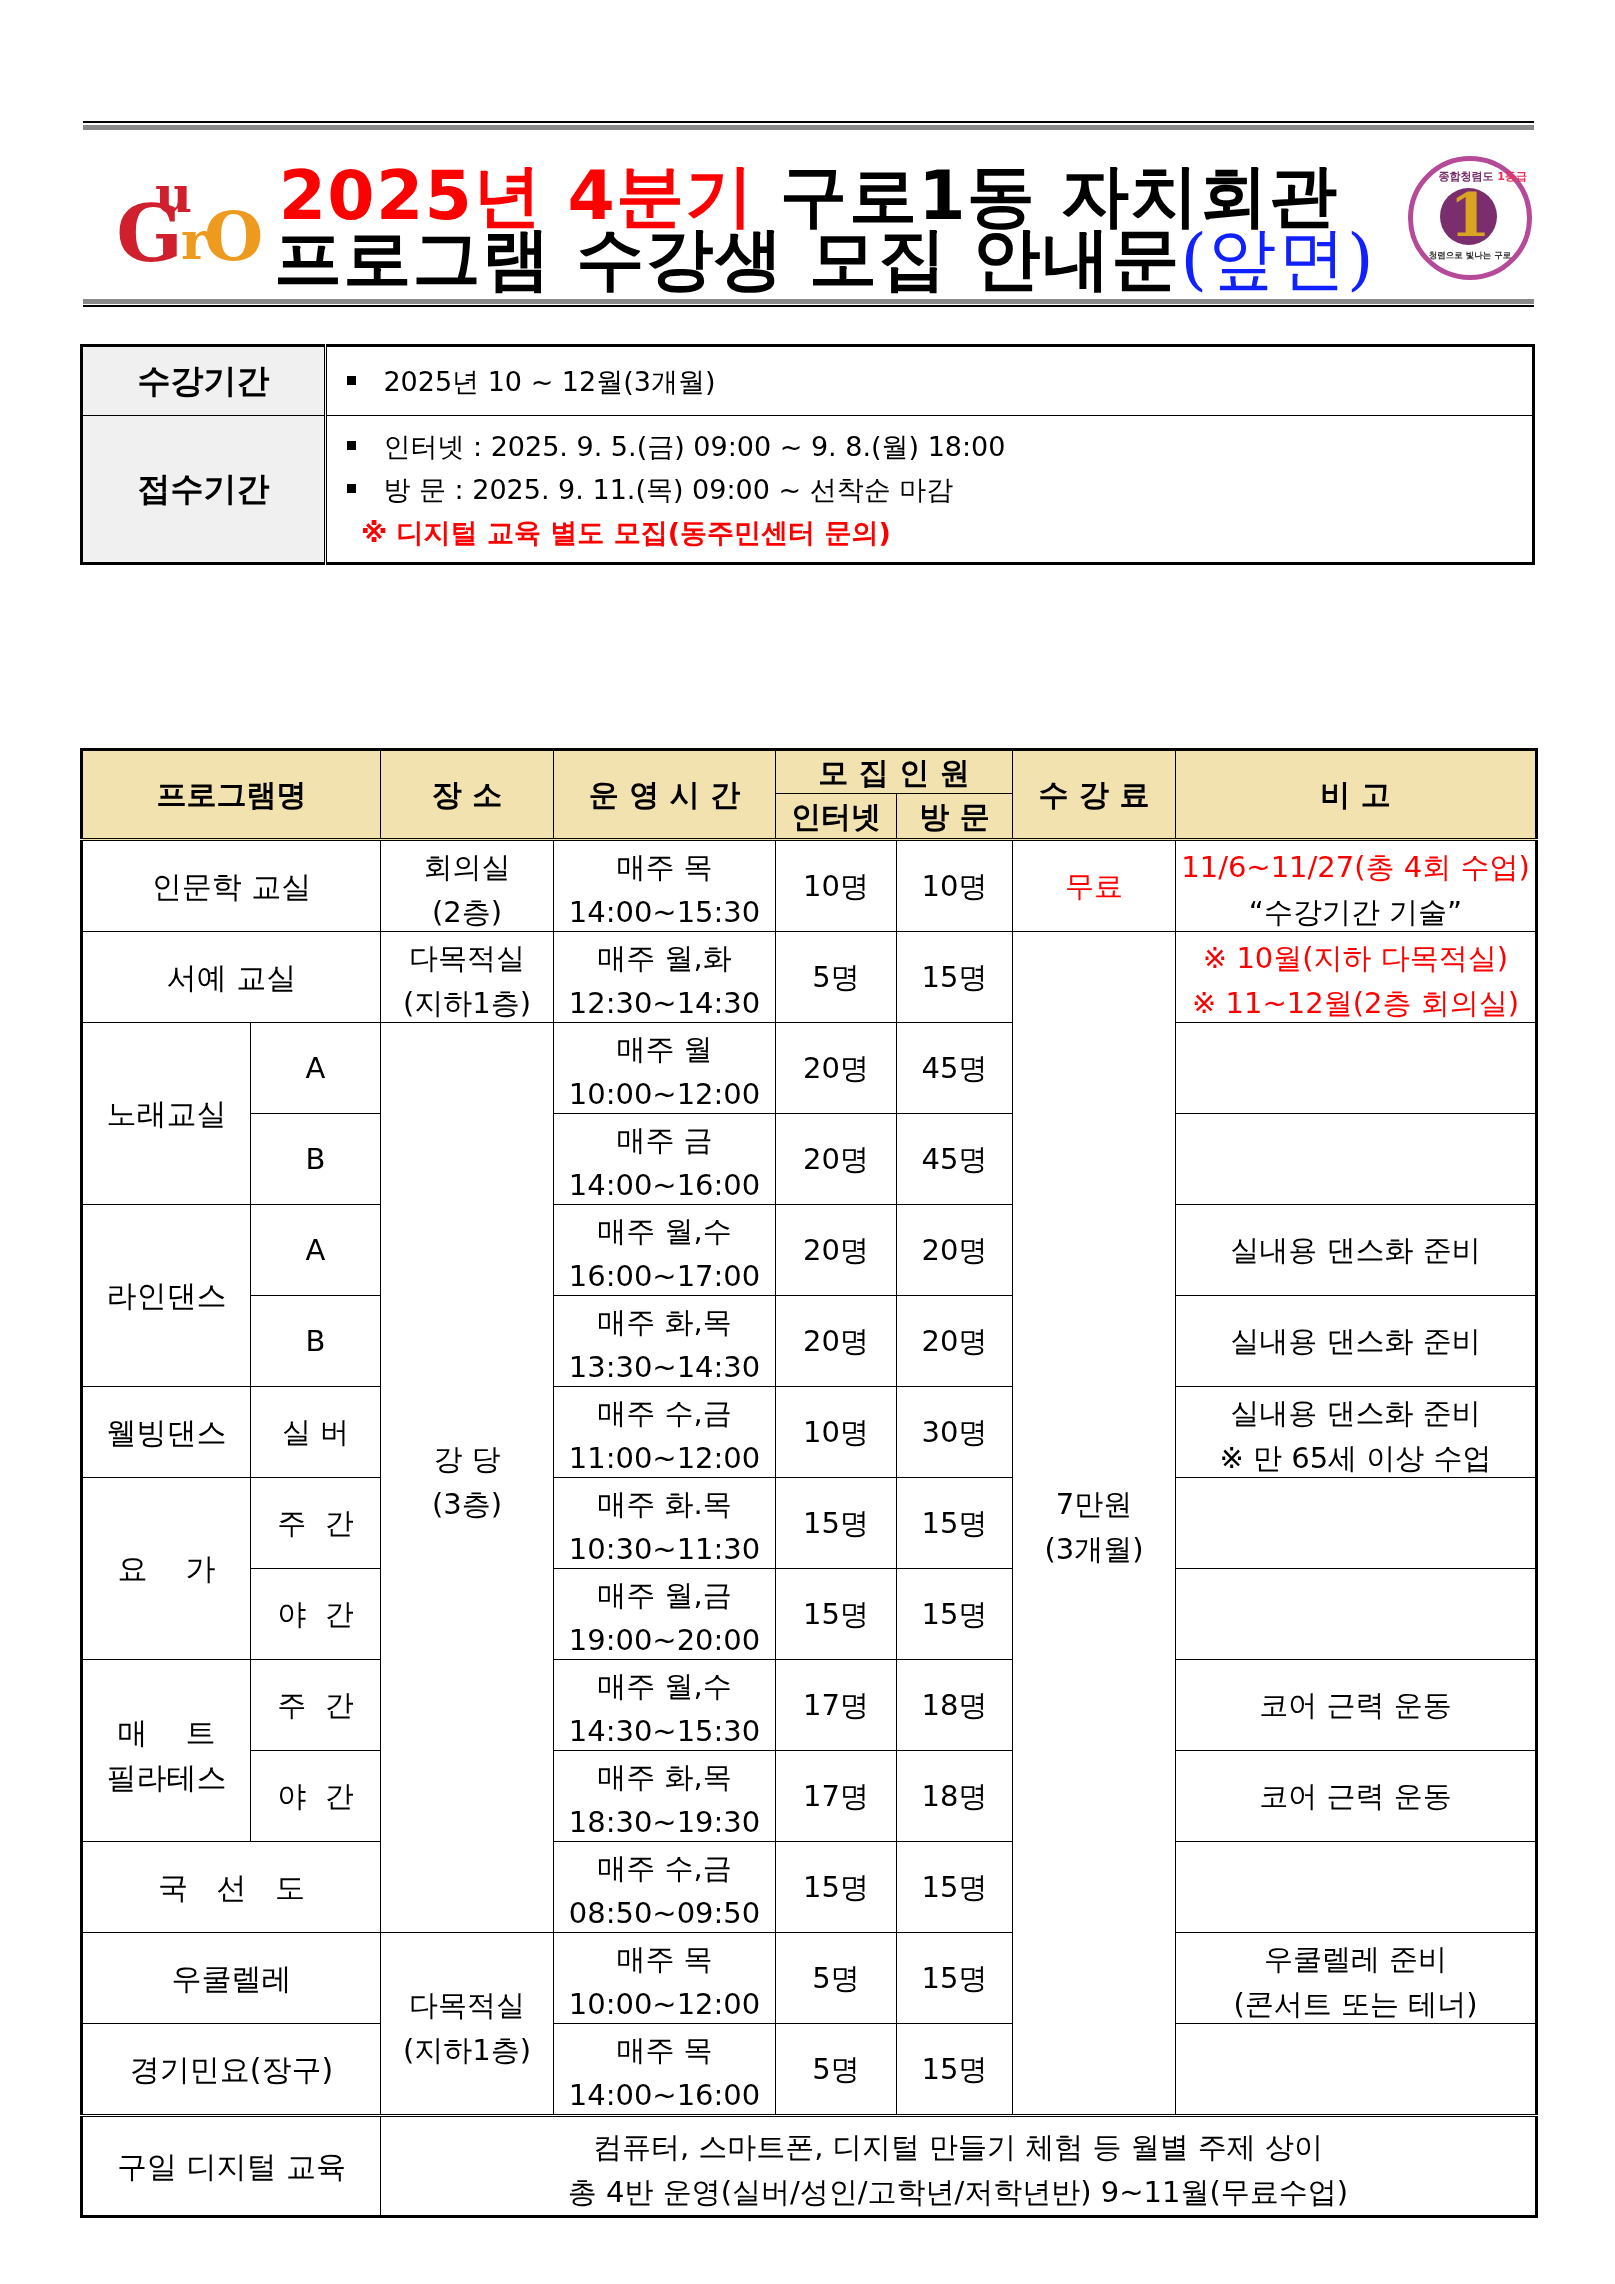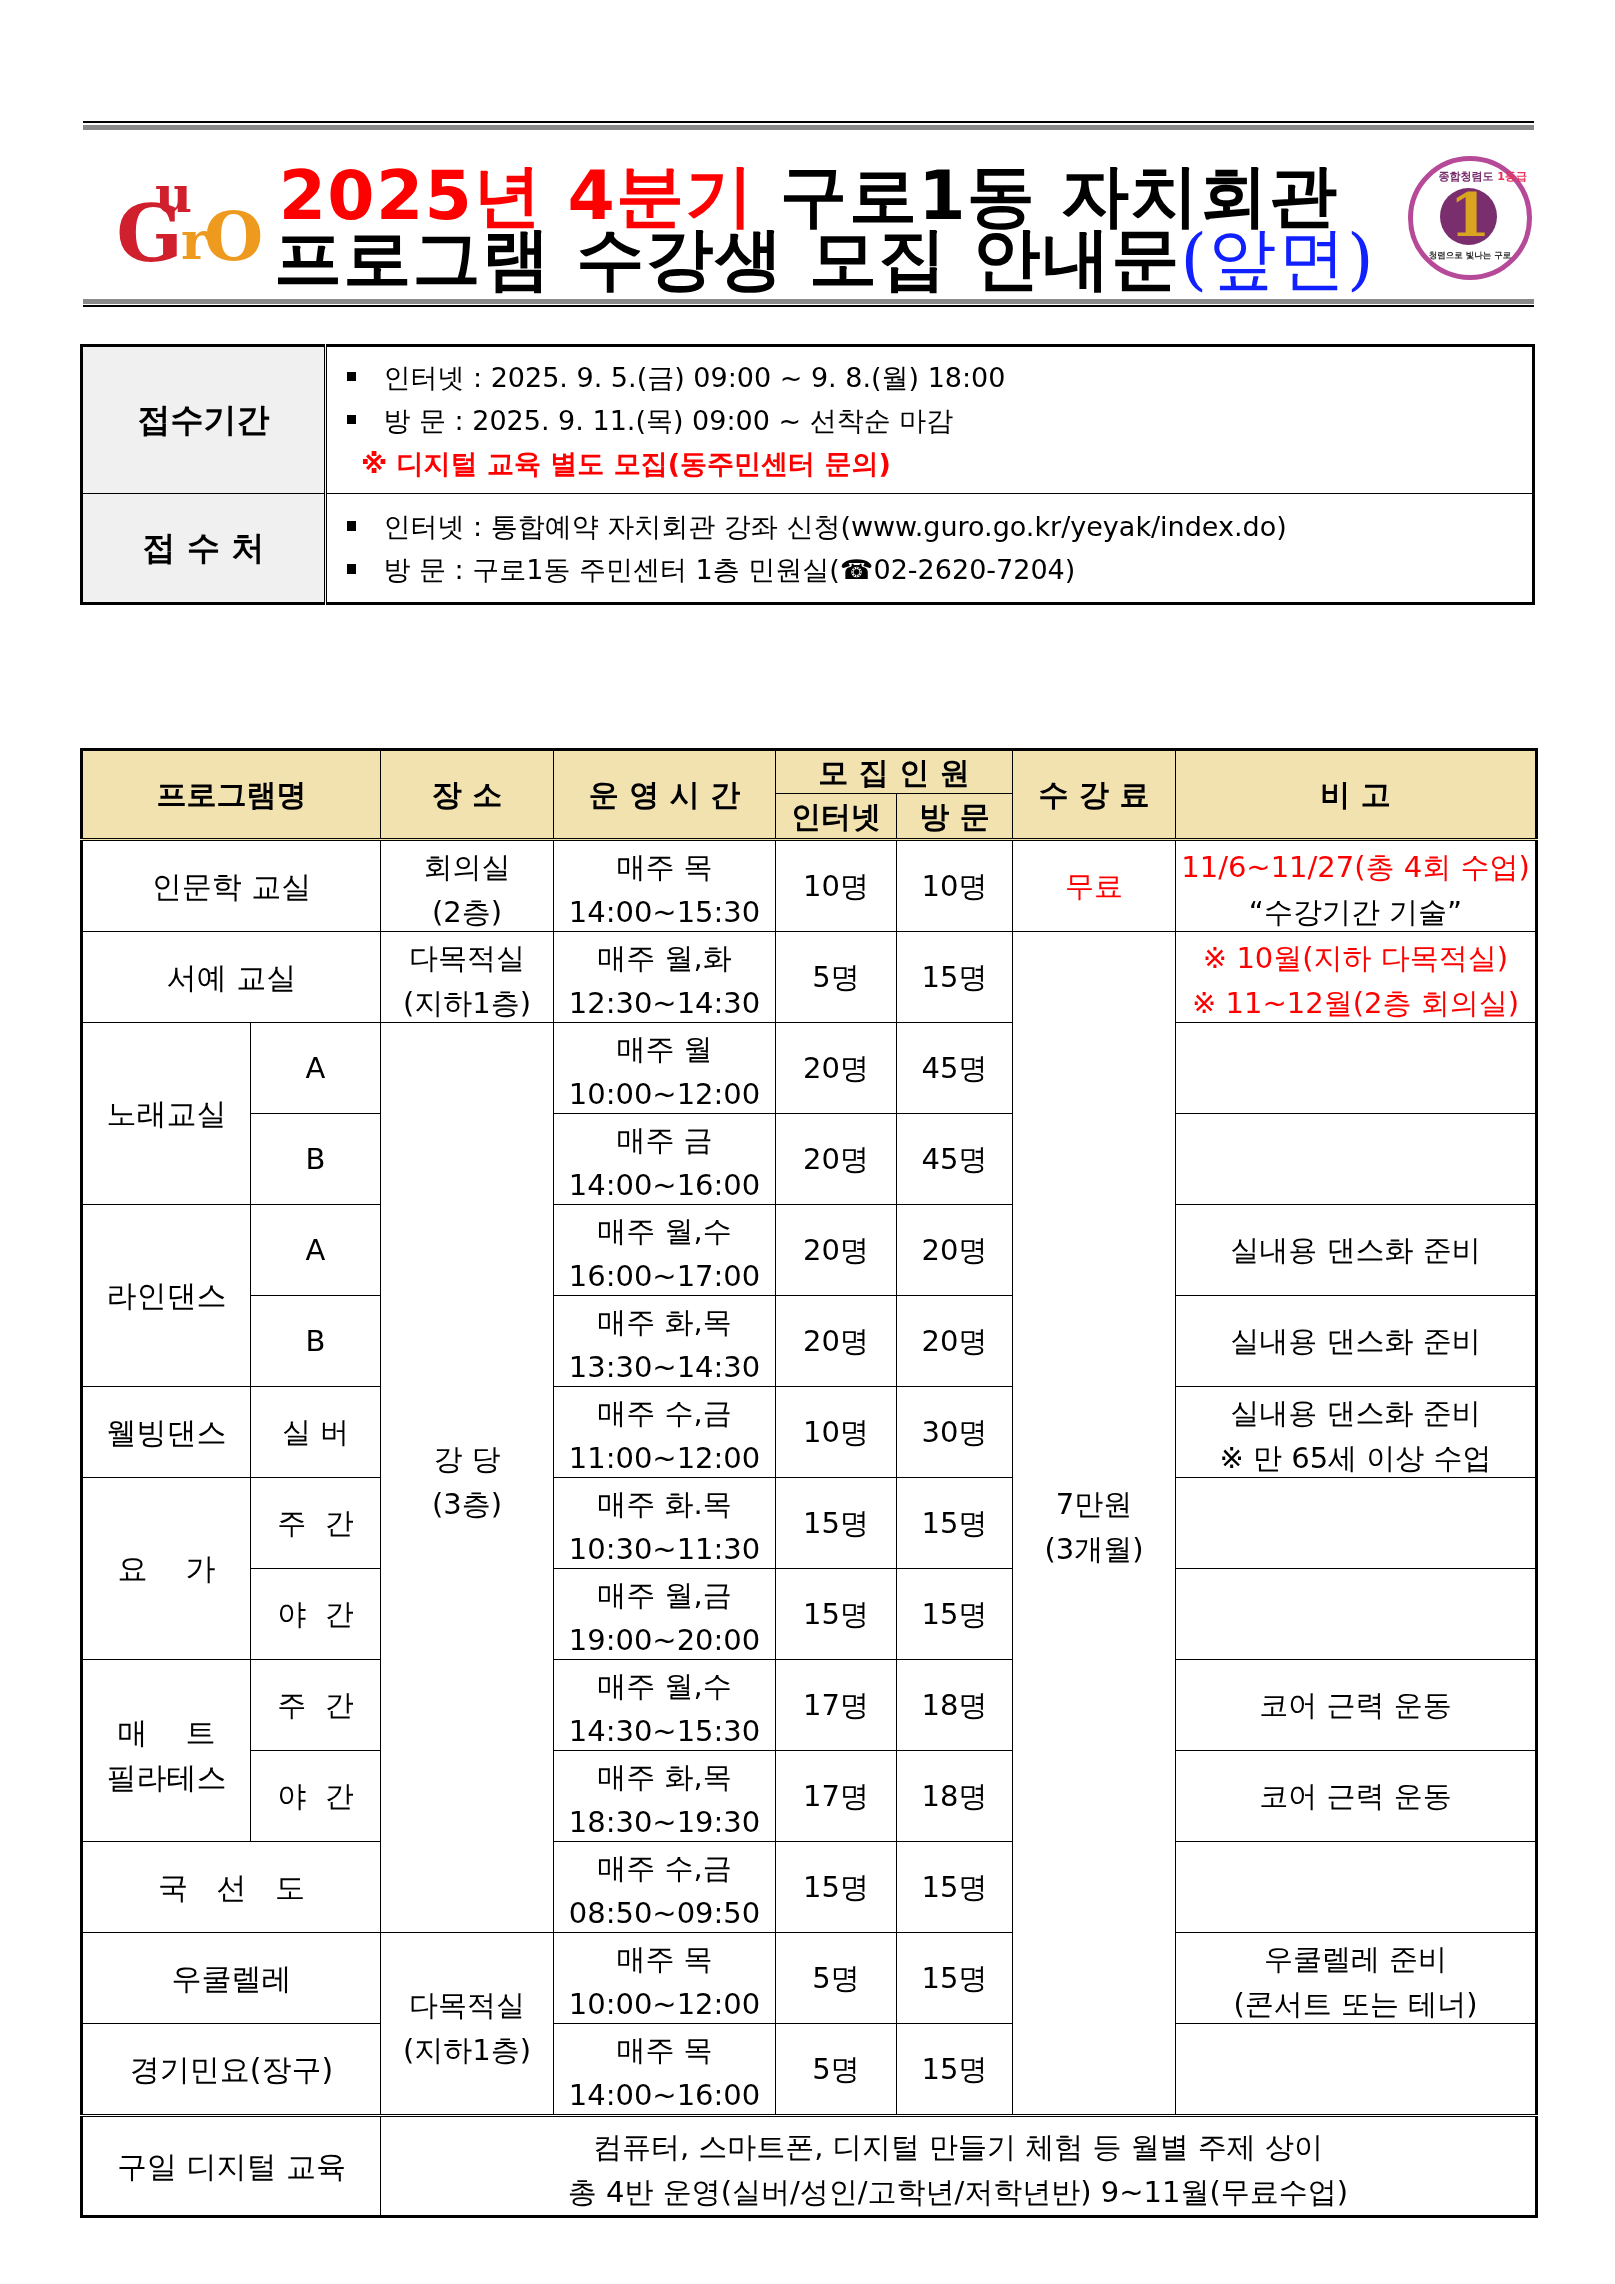--- a/index.html
+++ b/index.html
@@ -74,33 +74,32 @@
   <div class="inner"></div>
   <div class="num">1</div>
   <div class="bot-txt">청렴으로 빛나는 구로</div>
 </div>
 
 <div class="hr-line hr-gray" style="top:299px;"></div>
 <div class="hr-line hr-thin" style="top:305px;"></div>
 
 <table class="info">
   <tbody>
+      <tr style="height:70px;">
+    <td class="lbl">수강기간</td>
+    <td class="val">
+      <span class="bul"></span><span>2025년  10  ~  12월(3개월)</span>
+    </td>
+  </tr>
   <tr style="height:148px;">
     <td class="lbl">접수기간</td>
     <td class="val">
       <div><span class="bul"></span><span>인터넷 : 2025. 9. 5.(금) 09:00  ~  9. 8.(월)  18:00</span></div>
       <div><span class="bul"></span><span>방   문 : 2025. 9. 11.(목) 09:00  ~ 선착순  마감</span></div>
       <div class="note">※  디지털  교육  별도  모집(동주민센터  문의)</div>
-    </td>
-  </tr>
-  <tr style="height:110px;">
-    <td class="lbl">접 수 처</td>
-    <td class="val">
-      <div><span class="bul"></span><span>인터넷 : 통합예약 자치회관 강좌 신청(www.guro.go.kr/yeyak/index.do)</span></div>
-      <div><span class="bul"></span><span>방   문 : 구로1동 주민센터 1층 민원실(☎02-2620-7204)</span></div>
     </td>
   </tr>
 </tbody>
   </table>
 
 <table class="main">
   <colgroup>
     <col style="width:169px">
       <col style="width:130px">
       <col style="width:173px">

